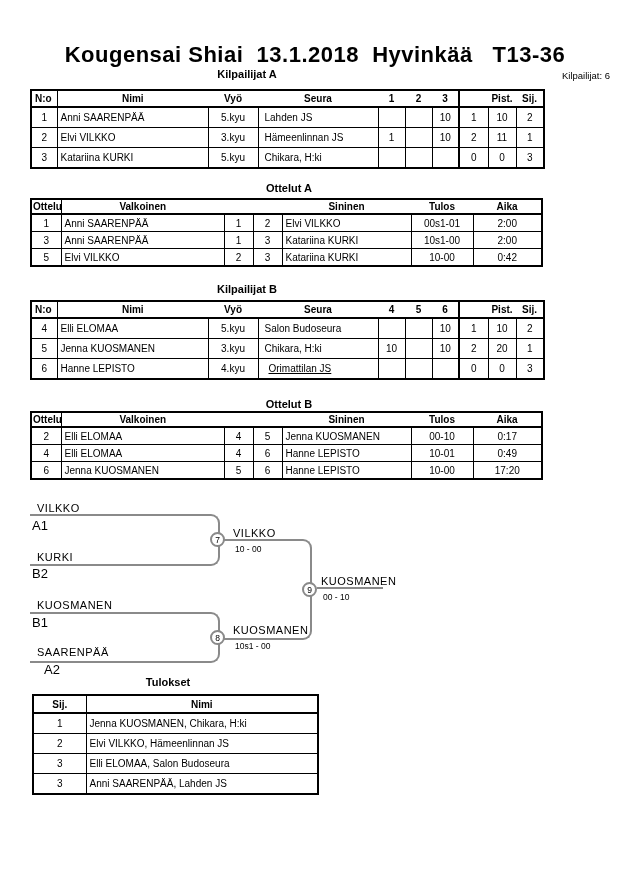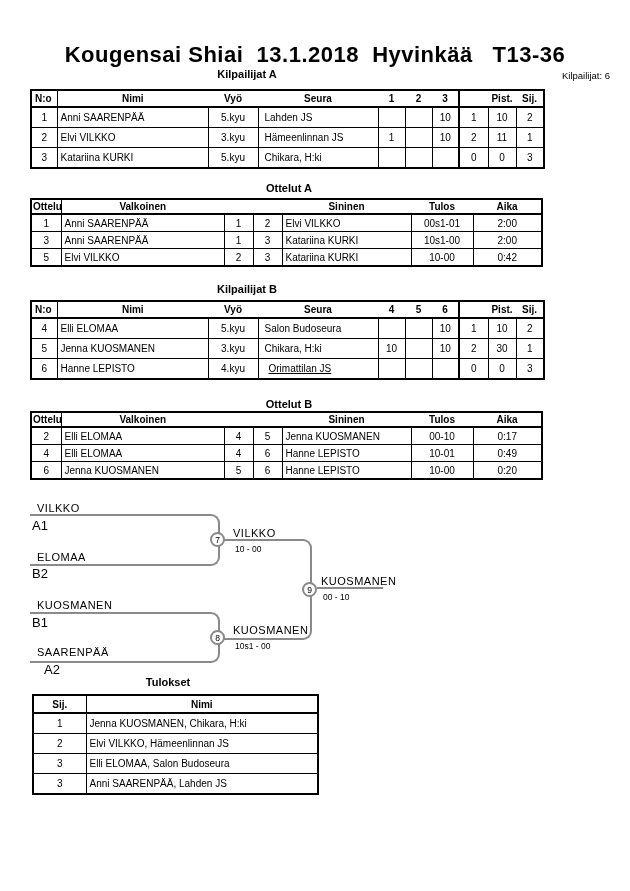--- a/index.html
+++ b/index.html
@@ -211,21 +211,21 @@
     </tr>
     <tr class="dr">
       <td class="c">5</td>
       <td class="l pl">Jenna KUOSMANEN</td>
       <td class="c">3.kyu</td>
       <td class="l" style="padding-left:6px;">Chikara, H:ki</td>
       <td class="c">10</td>
       <td class="c"></td>
       <td class="c">10</td>
       <td class="c bl2">2</td>
-      <td class="c">30</td>
+      <td class="c">20</td>
       <td class="c">1</td>
     </tr>
     <tr class="dr">
       <td class="c">6</td>
       <td class="l pl">Hanne LEPISTO</td>
       <td class="c">4.kyu</td>
       <td class="l" style="padding-left:10px;text-decoration:underline;">Orimattilan JS</td>
       <td class="c"></td>
       <td class="c"></td>
       <td class="c"></td>
@@ -276,34 +276,34 @@
       <td class="c">10-01</td>
       <td class="c">0:49</td>
     </tr>
     <tr class="dr">
       <td class="c">6</td>
       <td class="l pl">Jenna KUOSMANEN</td>
       <td class="c">5</td>
       <td class="c">6</td>
       <td class="l pl">Hanne LEPISTO</td>
       <td class="c">10-00</td>
-      <td class="c">0:20</td>
+      <td class="c">17:20</td>
     </tr>
   </tbody>
     </table>
 
   <div>
 
     <div class="bk bk-tr" style="left:30px;top:514px;width:188px;height:26px;"></div>
     <div class="bk bk-br" style="left:30px;top:540px;width:188px;height:24px;"></div>
     <div class="circle" style="left:210px;top:532px;">7</div>
     <div class="bk bk-tr" style="left:224px;top:539px;width:86px;height:50px;"></div>
     <div class="bname" style="left:37px;top:502px;">VILKKO</div>
     <div class="bseed" style="left:32px;top:518px;">A1</div>
-    <div class="bname" style="left:37px;top:551px;">ELOMAA</div>
+    <div class="bname" style="left:37px;top:551px;">KURKI</div>
     <div class="bseed" style="left:32px;top:566px;">B2</div>
     <div class="bname" style="left:233px;top:527px;">VILKKO</div>
     <div class="bscore" style="left:235px;top:544px;">10 - 00</div>
 
     <div class="bk bk-tr" style="left:30px;top:612px;width:188px;height:25px;"></div>
     <div class="bk bk-br" style="left:30px;top:637px;width:188px;height:24px;"></div>
     <div class="circle" style="left:210px;top:630px;">8</div>
     <div class="bk bk-br" style="left:224px;top:589px;width:86px;height:49px;"></div>
     <div class="bname" style="left:37px;top:599px;">KUOSMANEN</div>
     <div class="bseed" style="left:32px;top:615px;">B1</div>

